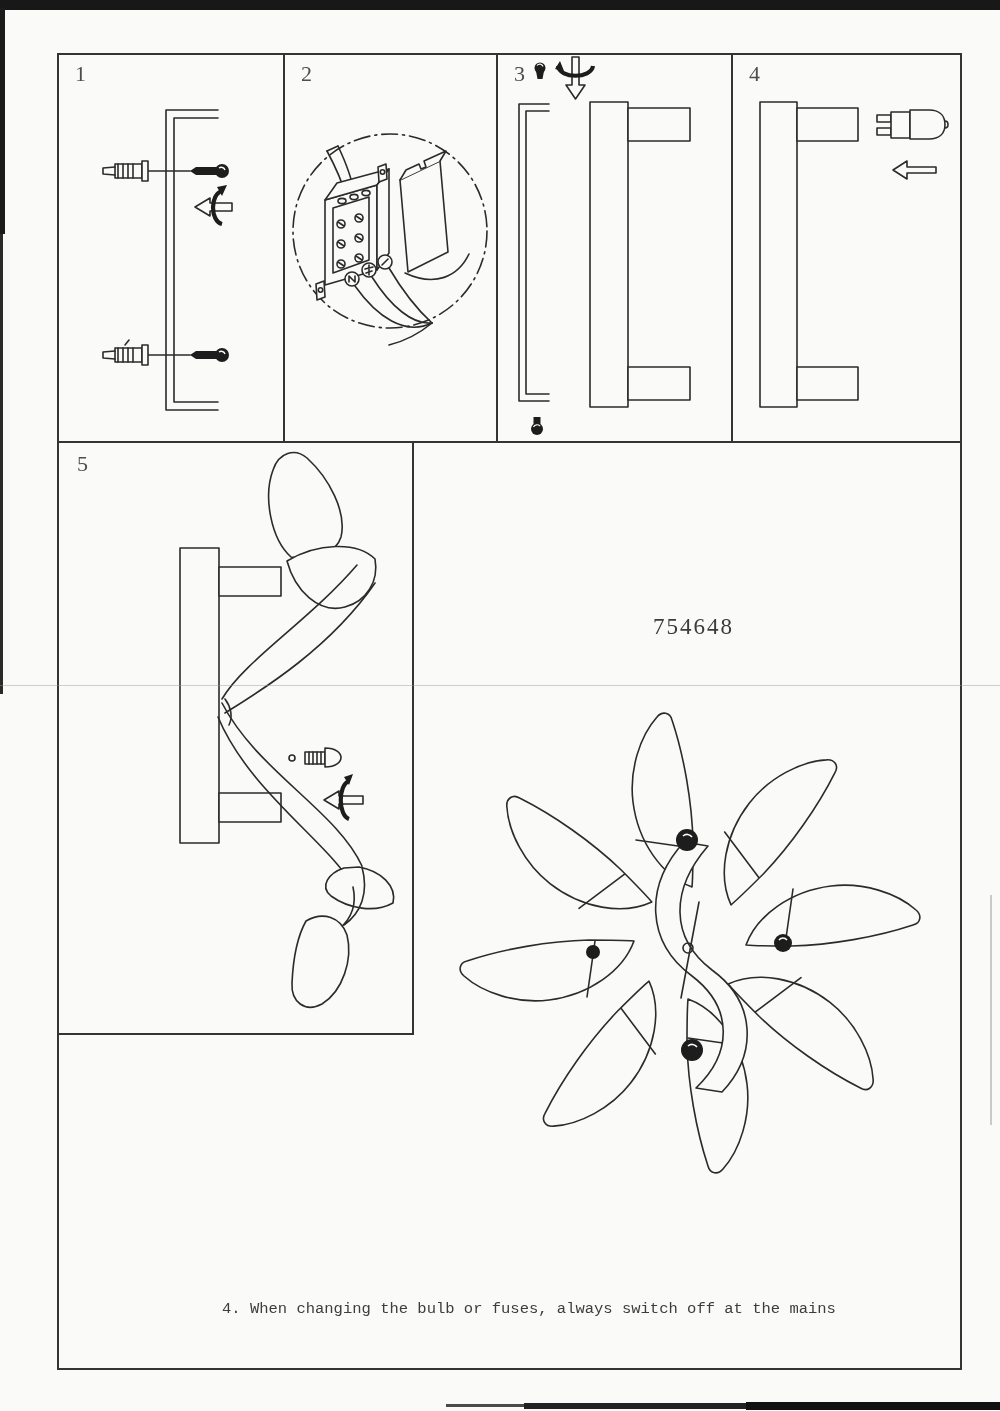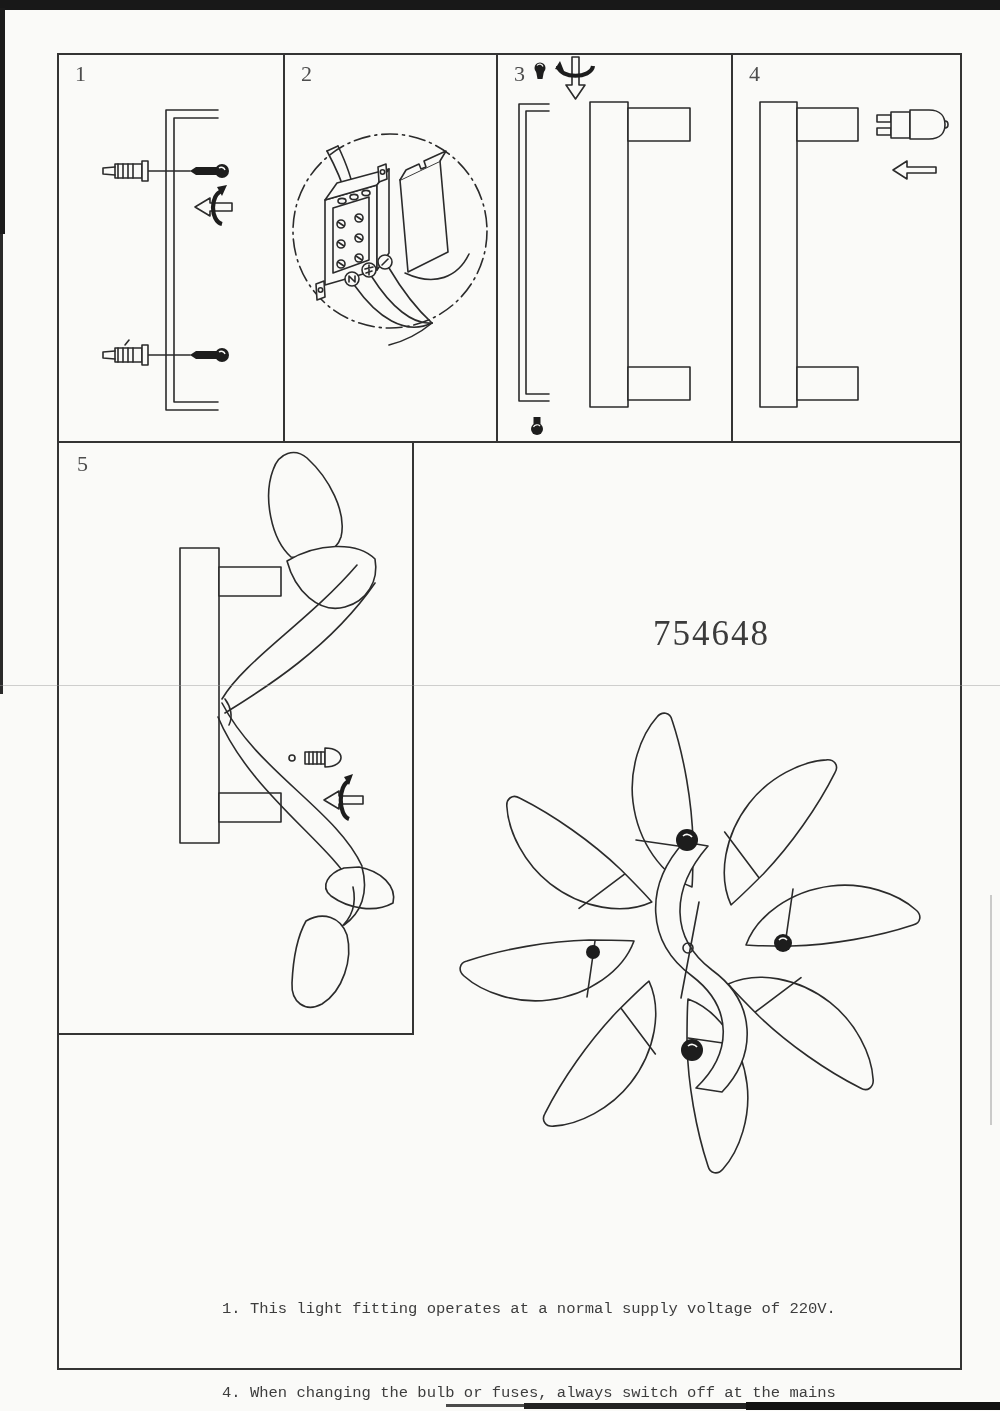--- a/index.html
+++ b/index.html
@@ -26,21 +26,21 @@
   .p2{left:226px;top:0;width:213px;height:388px;border-right:2px solid #343434;border-bottom:2px solid #343434;}
   .p3{left:439px;top:0;width:235px;height:388px;border-right:2px solid #343434;border-bottom:2px solid #343434;}
   .p4{left:674px;top:0;width:227px;height:388px;border-bottom:2px solid #343434;}
   .p5{left:0;top:388px;width:355px;height:592px;border-right:2px solid #343434;border-bottom:2px solid #343434;}
   .panel-label{
     position:absolute;left:16px;top:6px;font-size:22px;color:#4d4d4d;
     font-family:"Liberation Serif", serif;z-index:2;
   }
   .panel svg{position:absolute;left:0;top:0;}
   .product-number{
-    position:absolute;left:594px;top:559px;font-size:35px;color:#3b3b3b;
+    position:absolute;left:594px;top:559px;font-size:23px;color:#3b3b3b;
     letter-spacing:2px;font-family:"Liberation Serif", serif;
   }
   .pinwheel{position:absolute;left:391px;top:638px;}
   .notes{
     position:absolute;left:163px;top:1184px;
     font-family:"Liberation Mono", "DejaVu Sans Mono", monospace;
     font-size:15.5px;line-height:28px;color:#3d3d3d;white-space:pre;
   }
   .stroke{stroke:#2b2b2b;stroke-width:1.6;fill:none;stroke-linecap:round;stroke-linejoin:round;}
   .fillw{fill:#fafaf8;}
@@ -317,19 +317,18 @@
         <circle class="dark" cx="242" cy="357" r="11"></circle>
           <path d="M 238 353 A 6 6 0 0 1 247 354" stroke="#fafaf8" stroke-width="1.6" fill="none"></path>
         <circle class="dark" cx="143" cy="259" r="7"></circle>
       </g>
 
       <circle class="stroke" cx="238" cy="255" r="5"></circle>
       <line class="stroke" x1="249" y1="209" x2="231" y2="305"></line>
     </svg>
 
     <div class="notes">
-      <div>1. This light fitting operates at a normal supply voltage of 220V.</div>
       <div>4. When changing the bulb or fuses, always switch off at the mains</div>
       
     </div>
 
   </div>
 </div>
 
 </body></html>

